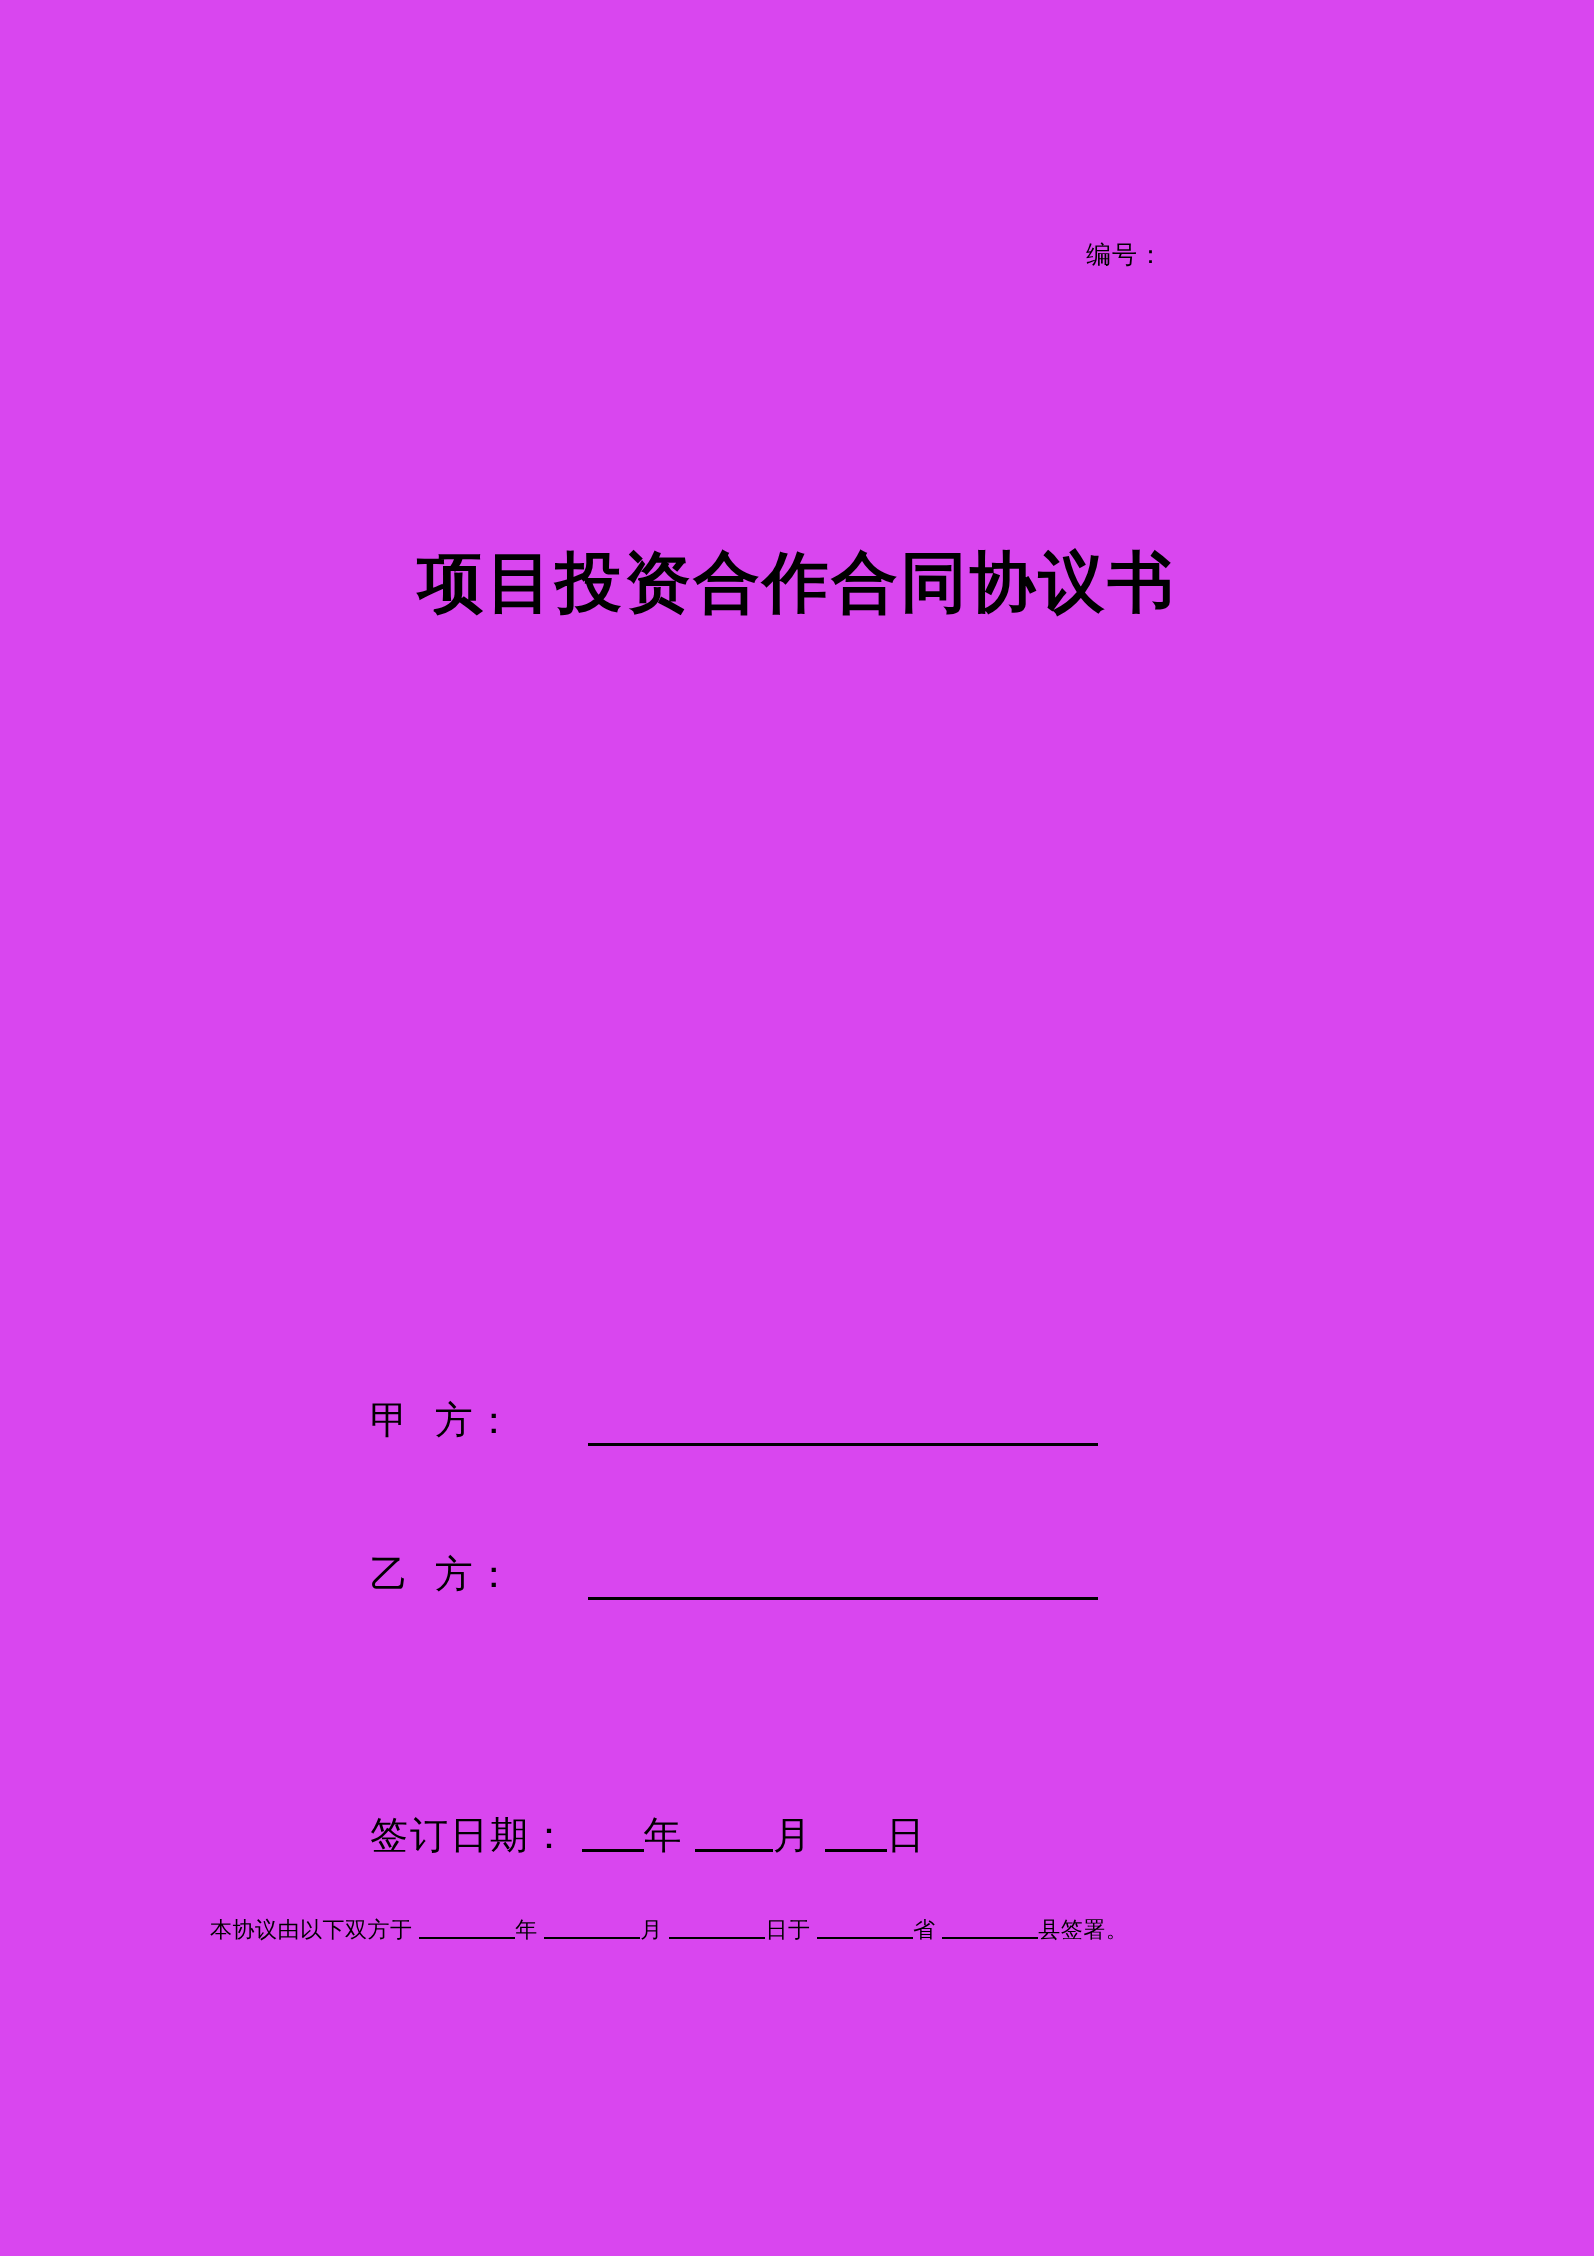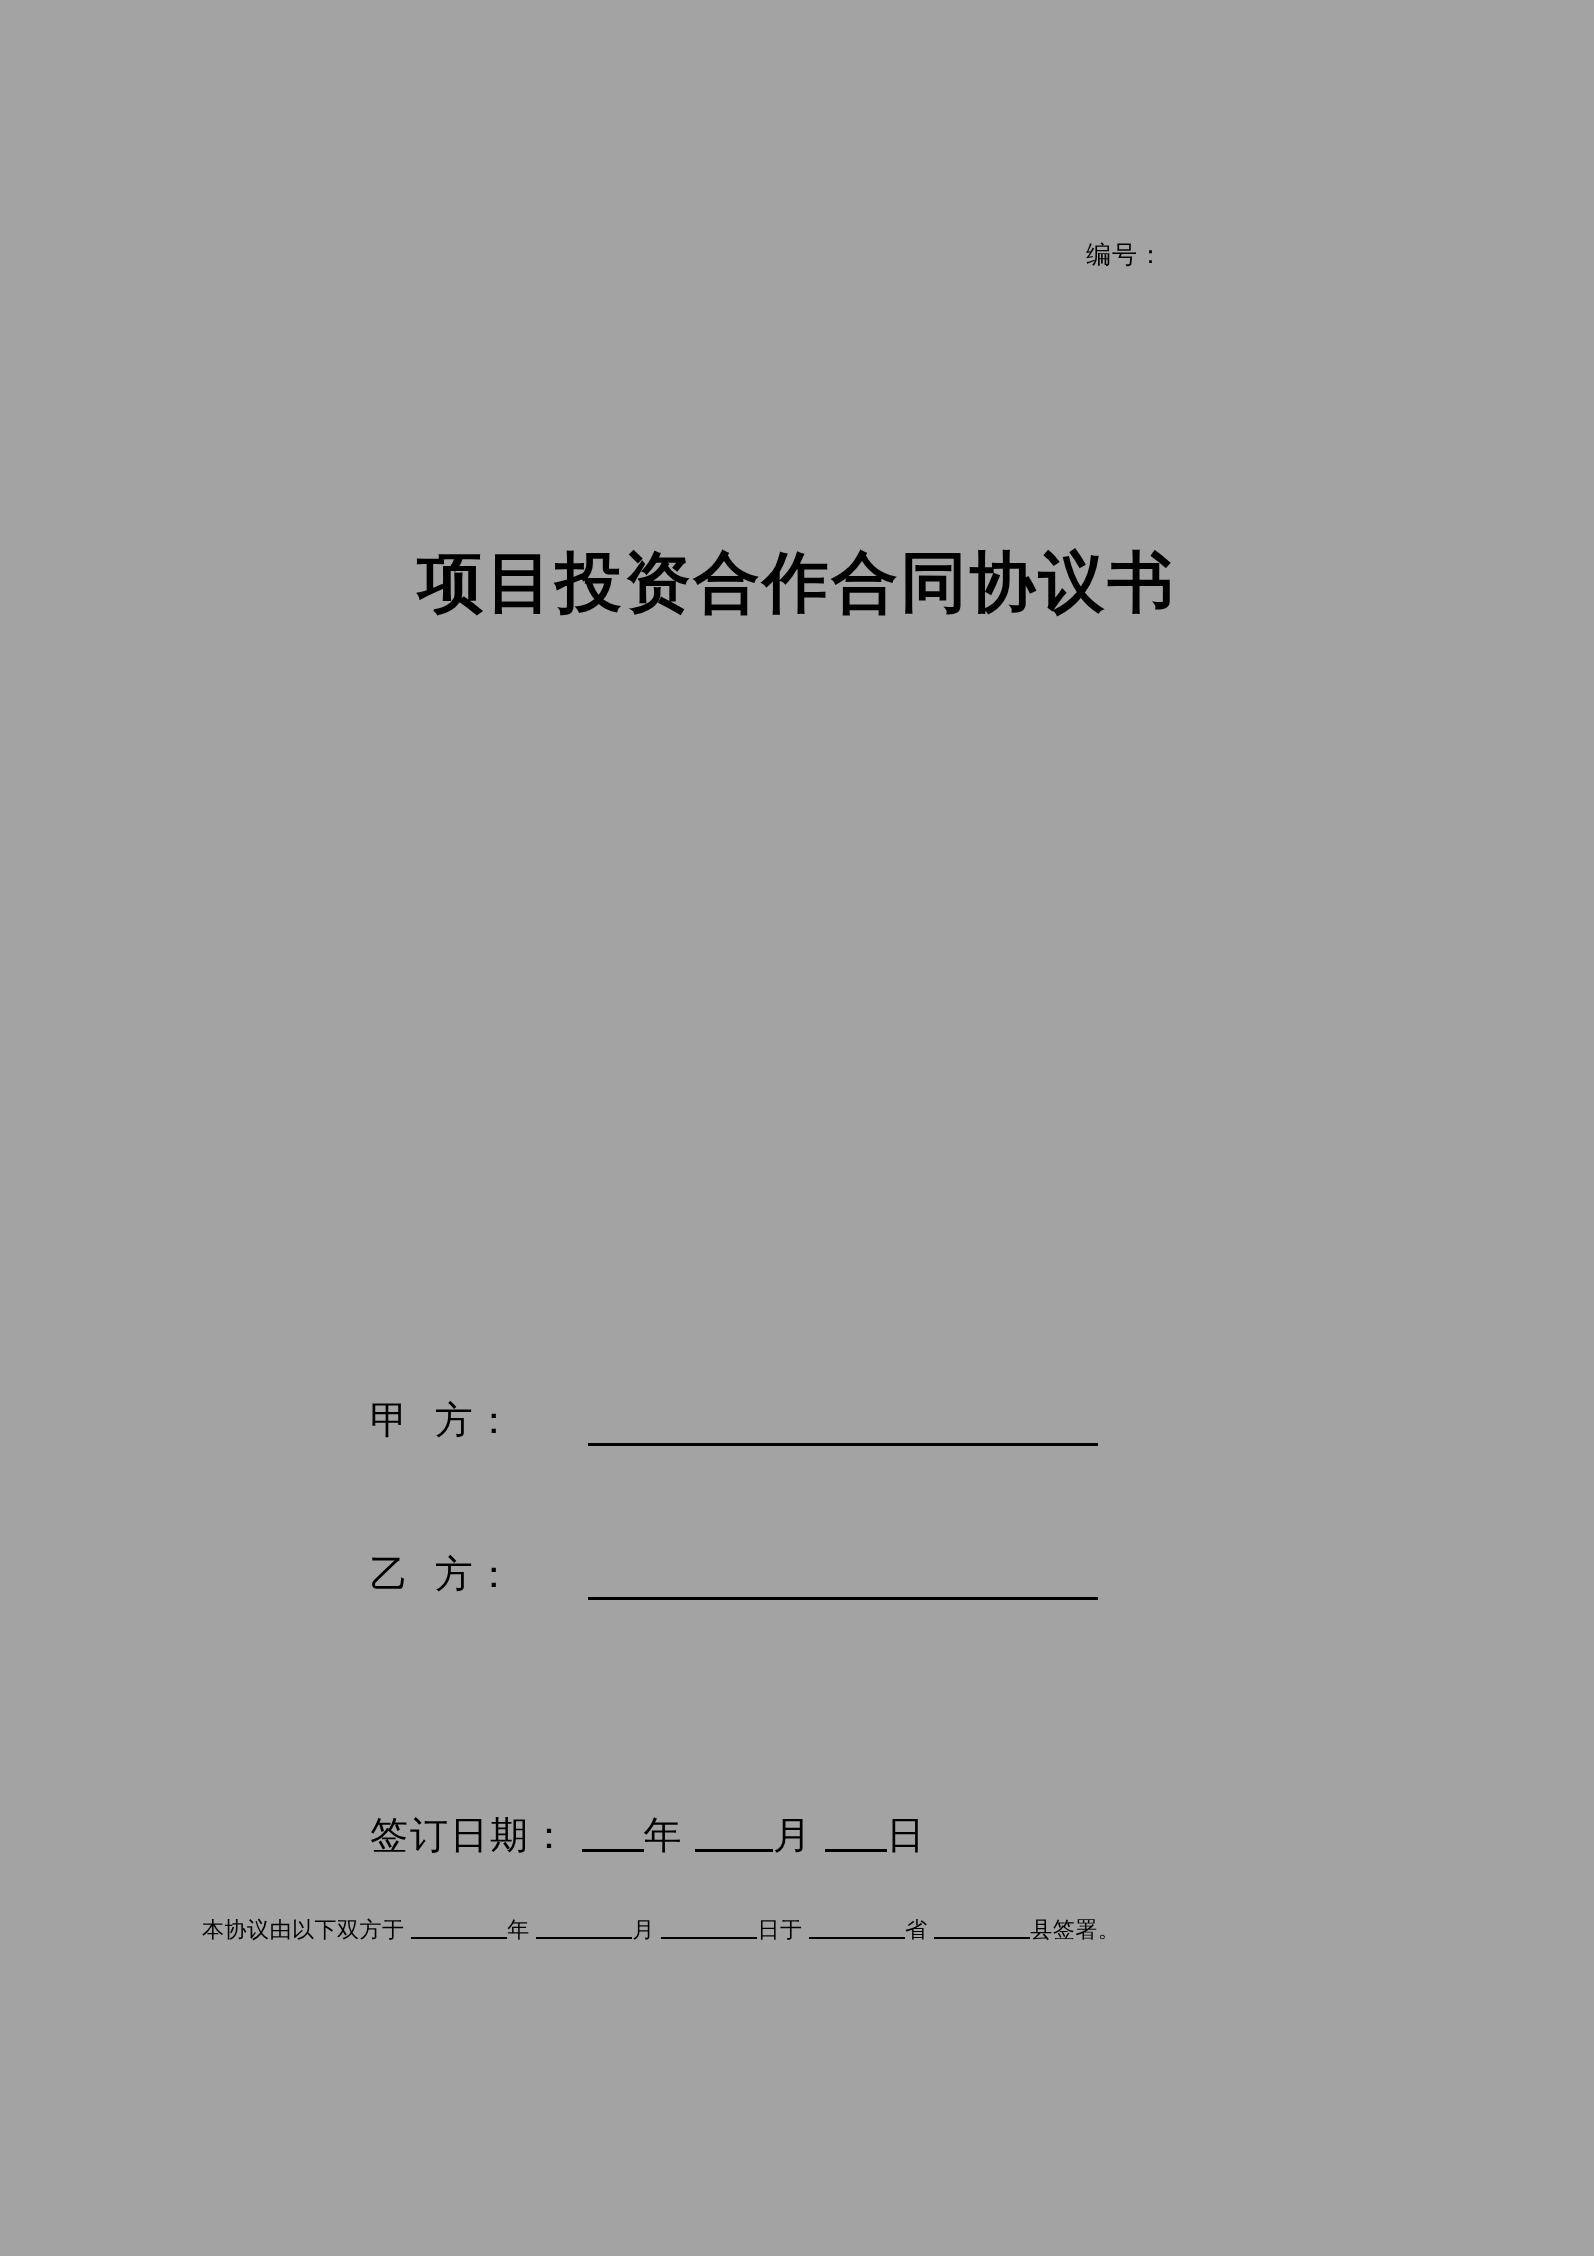--- a/index.html
+++ b/index.html
@@ -8,21 +8,21 @@
     background: #ffffff;
   }
   body {
     font-family: "Liberation Sans", "DejaVu Sans", sans-serif;
     color: #000000;
   }
   .page {
     position: relative;
     width: 1594px;
     height: 2256px;
-    background: #a3a3a3;
+    background: #d946ef;
     overflow: hidden;
     box-sizing: border-box;
   }
 
   
   .doc-number {
     position: absolute;
     top: 238px;
     left: 0;
     width: 1594px;
@@ -89,21 +89,21 @@
     height: 32px;
     vertical-align: -4px;
   }
   .u-sm { width: 62px; }
   .u-md { width: 78px; }
 
   
   .bottom-line {
     position: absolute;
     top: 1915px;
-    left: 202px;
+    left: 210px;
     font-size: 22px;
     white-space: nowrap;
     letter-spacing: 0.5px;
   }
   .bottom-line .ub {
     display: inline-block;
     border-bottom: 2px solid #000000;
     height: 20px;
     vertical-align: -2px;
   }

